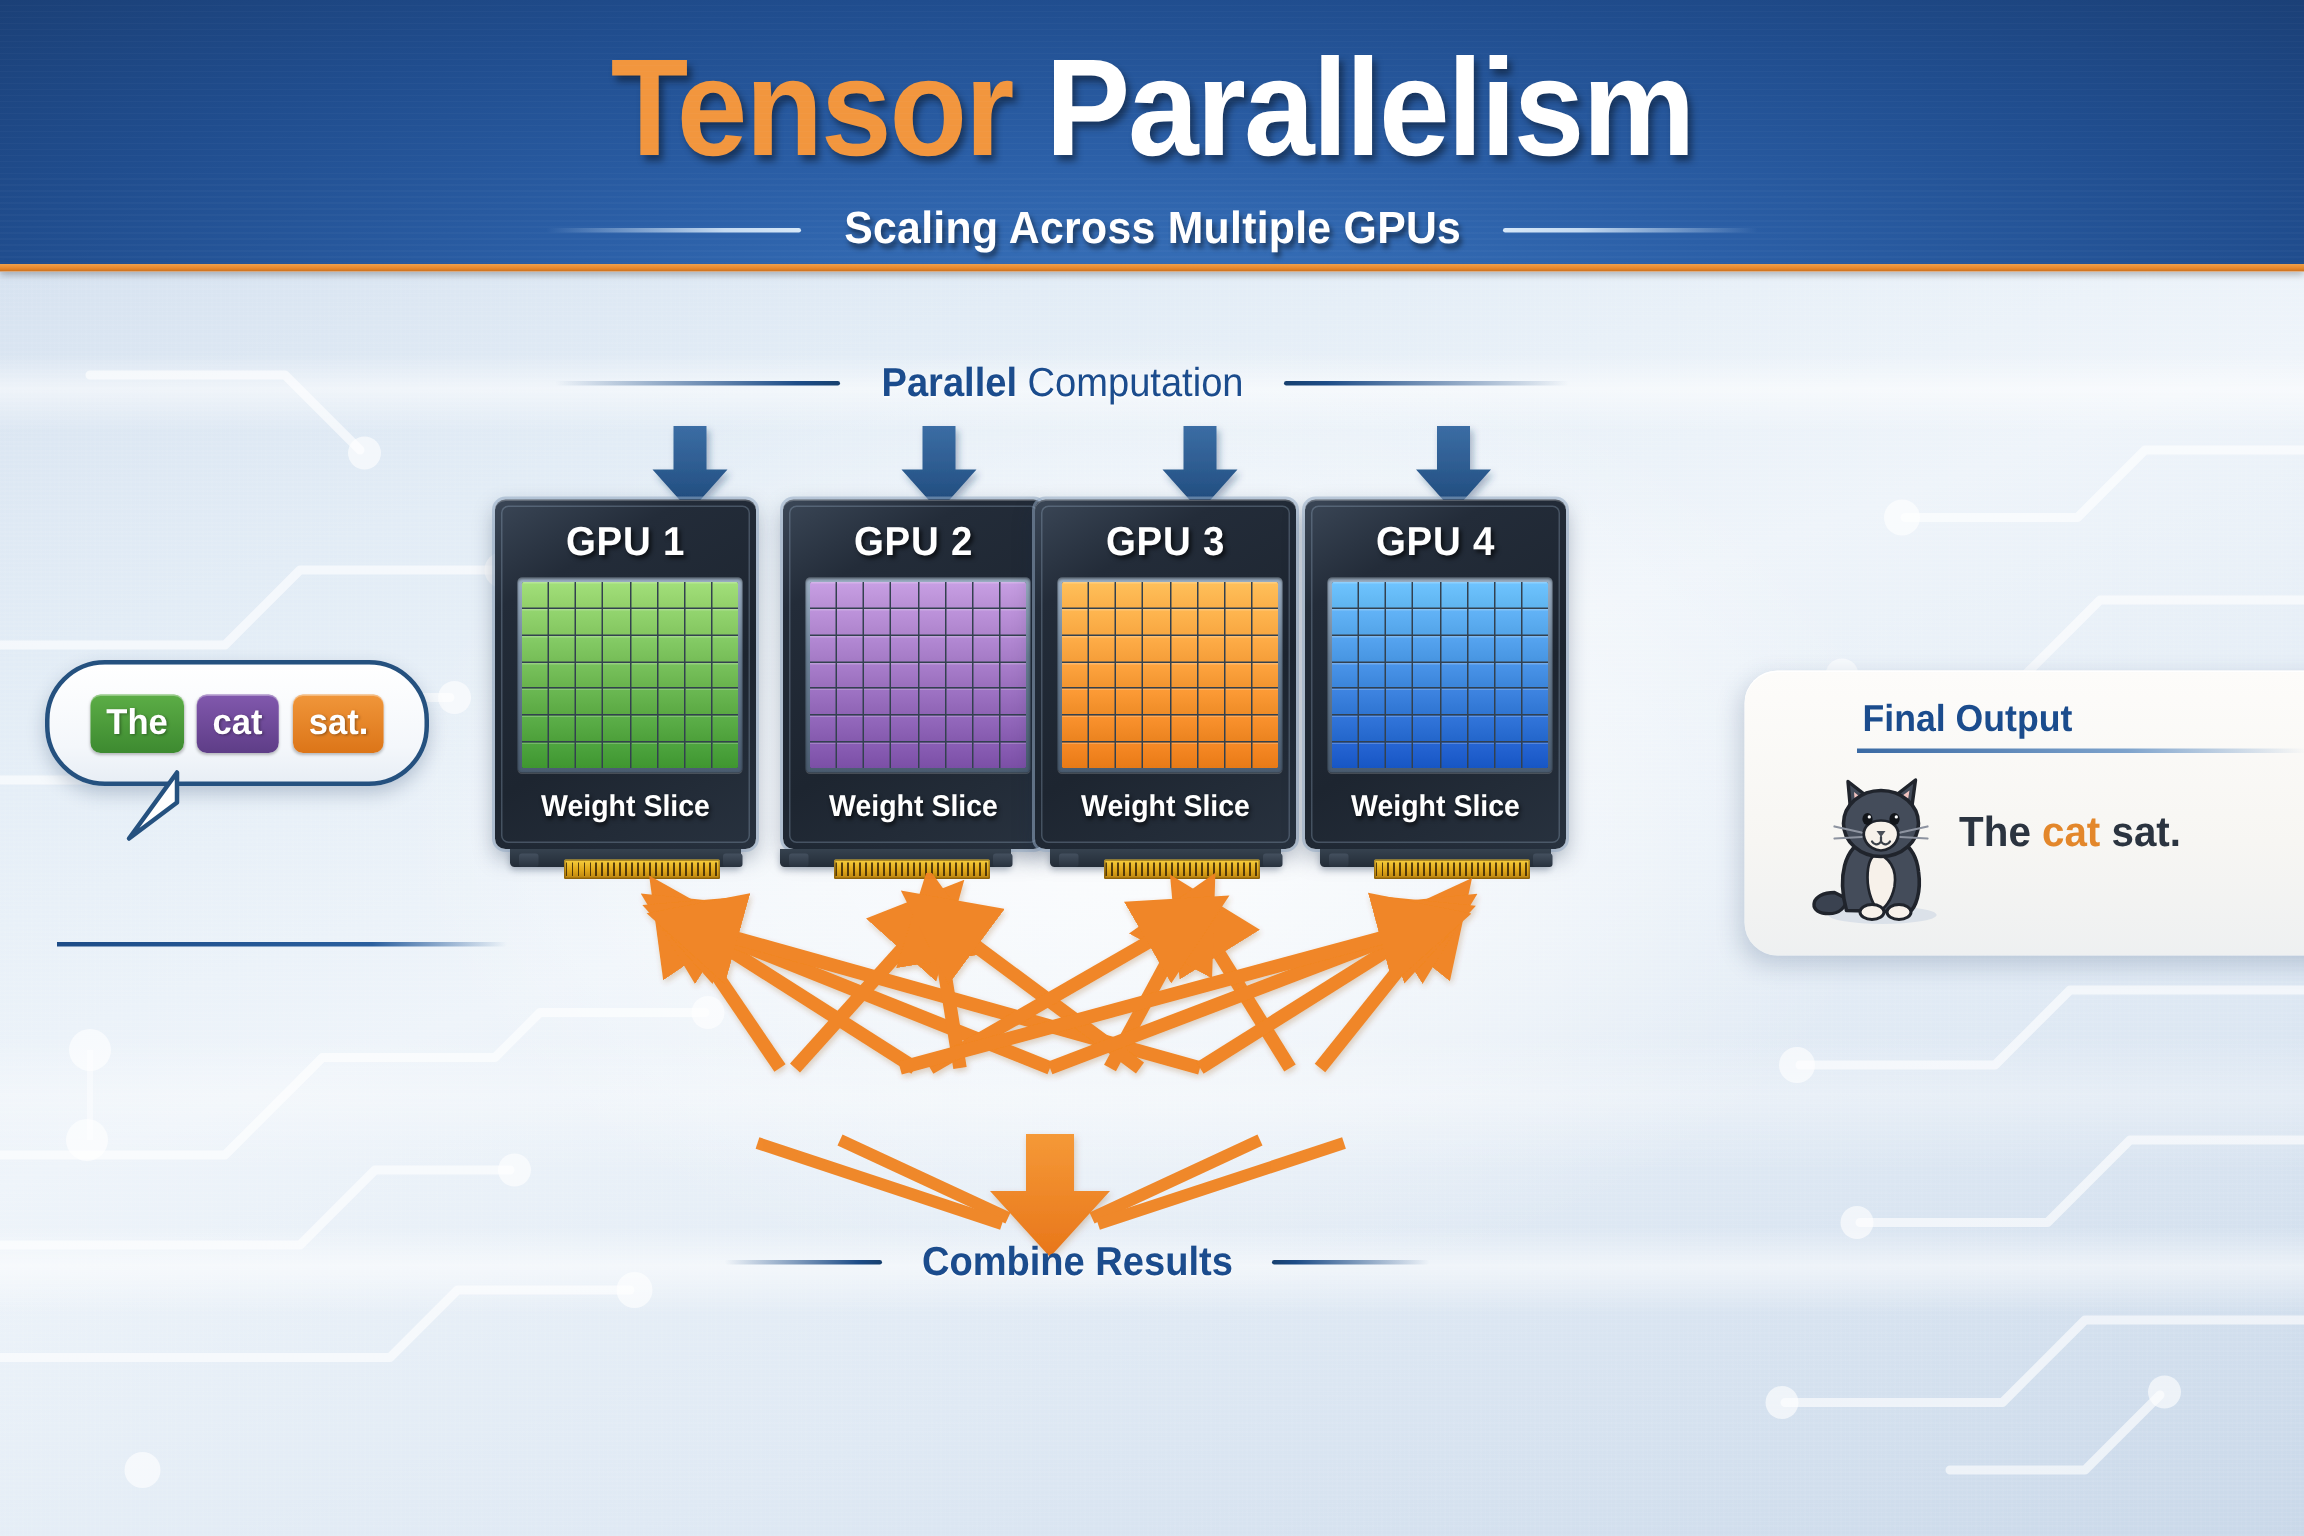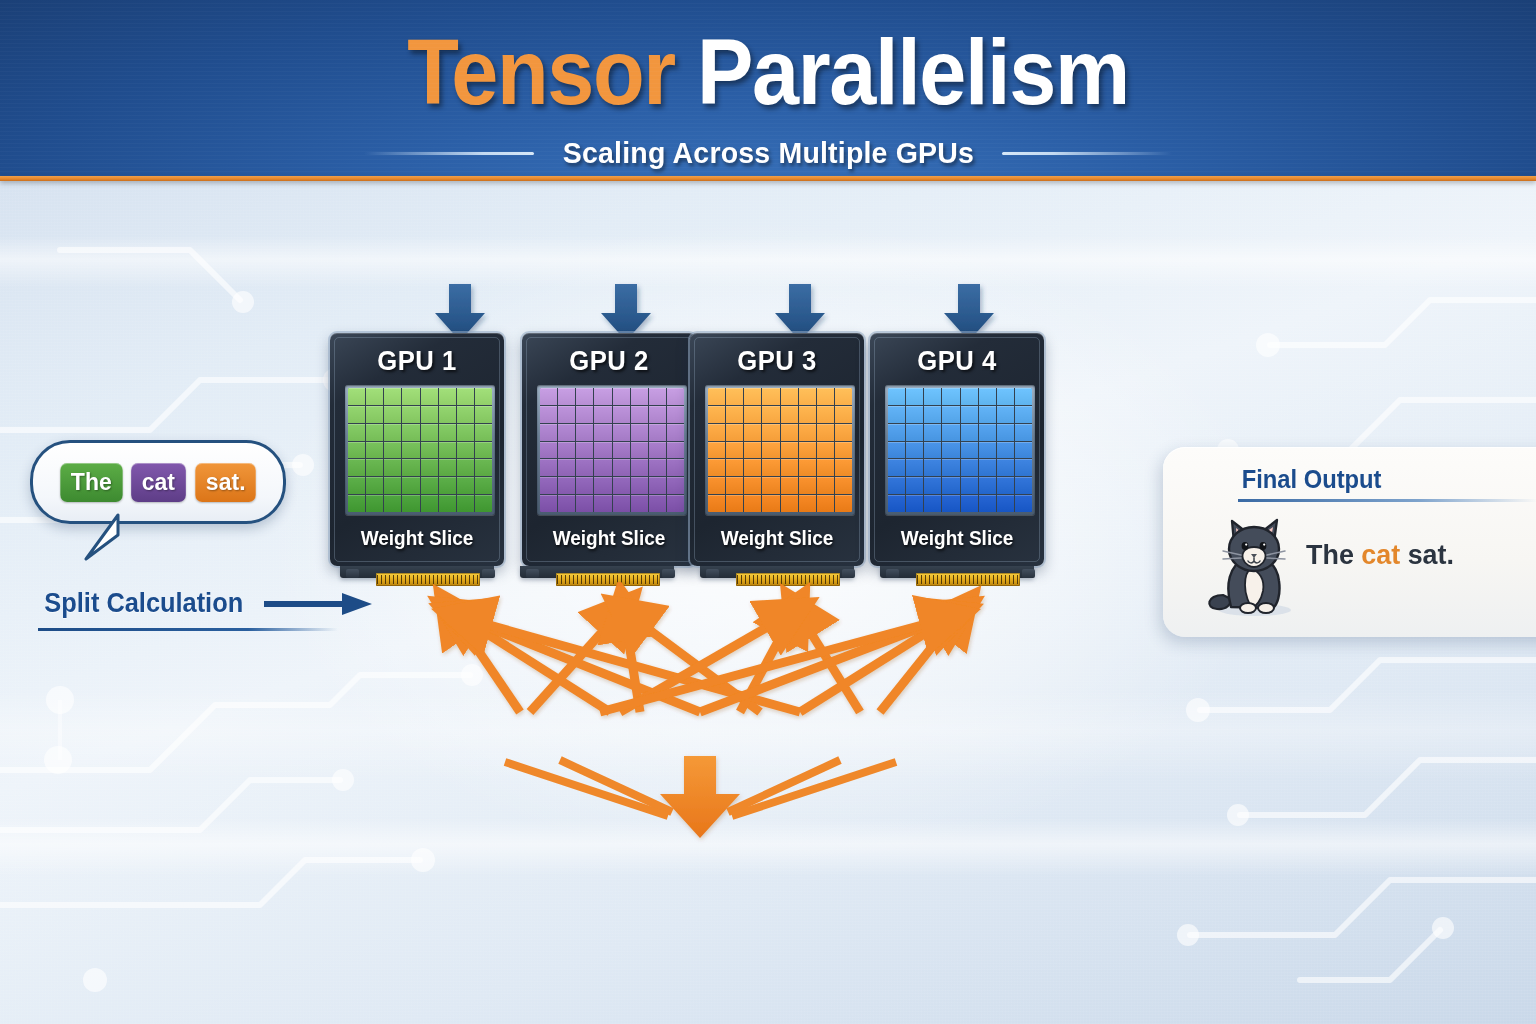--- a/index.html
+++ b/index.html
@@ -307,20 +307,27 @@
       <span class="t1">Tensor</span><span class="t2">&nbsp;</span><span class="t2">Parallelism</span>
     </div>
     <div class="subwrap">
       <div class="subrule"></div>
       <div class="subtitle">Scaling Across Multiple GPUs</div>
       <div class="subrule r"></div>
     </div>
   </div>
   <div class="header-rule"></div>
 
+  <div class="sec-label" id="parallel-label">
+    <div class="sec-rule"></div>
+    <div class="sec-text">
+      <b>Parallel</b><span>&nbsp;</span><span class="light">Computation</span>
+    </div>
+    <div class="sec-rule r"></div>
+  </div>
 
   <svg class="arrows-layer" viewBox="0 0 1536 1024">
     <defs>
       <linearGradient id="dgrad" x1="0" y1="0" x2="0" y2="1">
         <stop offset="0%" stop-color="#3b6da4"></stop>
           <stop offset="100%" stop-color="#1f4a7c"></stop>
       </linearGradient>
       <filter id="softsh" x="-40%" y="-40%" width="180%" height="180%">
         <feDropShadow dx="2" dy="3" stdDeviation="2.5" flood-color="#123a66" flood-opacity="0.35"></feDropShadow>
       </filter>
@@ -618,26 +625,20 @@
 
   <div id="bubble">
     <span class="chip" style="background:linear-gradient(180deg,#5cad46,#3d8a30);">The</span>
     <span class="chip" style="background:linear-gradient(180deg,#8158ad,#5e3d87);">cat</span>
     <span class="chip" style="background:linear-gradient(180deg,#f0963a,#dc7518);">sat.</span>
   </div>
   <svg id="bubble-tail" viewBox="0 0 40 48">
     <path d="M2 46 L34 2 L34 22 Z" fill="#ffffff" stroke="#25517f" stroke-width="3" stroke-linejoin="round"></path>
   </svg>
 
-  <div id="split-label">
-    <div class="sec-text">Split Calculation</div>
-    <svg width="110" height="26" viewBox="0 0 110 26">
-      <path d="M0 10 h78 v-8 l30 11 l-30 11 v-8 H0 z" fill="#1d4c87"></path>
-    </svg>
-  </div>
   <div id="split-underline"></div>
 
   <svg class="arrows-layer" viewBox="0 0 1536 1024">
     <defs>
       <linearGradient id="ogr" x1="0" y1="1" x2="0" y2="0">
         <stop offset="0%" stop-color="#e8761a"></stop>
           <stop offset="100%" stop-color="#f59937"></stop>
       </linearGradient>
       <marker id="oarrow" markerWidth="7" markerHeight="7" refX="3.2" refY="3.5" orient="auto">
         <path d="M0 0 L7 3.5 L0 7 z" fill="#f08320"></path>
@@ -674,20 +675,25 @@
       <path d="M684 756 h32 v38 h24 l-40 44 l-40 -44 h24 z"></path>
     </g>
     <g stroke="#f08320" stroke-width="8" fill="none" opacity=".95">
       <path d="M560 760 L672 812"></path>
       <path d="M505 762 L668 816"></path>
       <path d="M840 760 L728 812"></path>
       <path d="M896 762 L732 816"></path>
     </g>
   </svg>
 
+  <div class="sec-label" id="combine-label">
+    <div class="sec-rule"></div>
+    <div class="sec-text">Combine Results</div>
+    <div class="sec-rule r"></div>
+  </div>
 
   <div id="final-output">
     <div id="fo-title">Final Output</div>
     <div id="fo-underline"></div>
     <svg id="fo-cat" viewBox="0 0 100 110">
       <ellipse cx="54" cy="101" rx="36" ry="6" fill="#c9d4e2" opacity=".55"></ellipse>
 
       <path d="M22 86 C6 86 4 99 16 100 C26 101 30 95 30 90 Z" fill="#3a4250" stroke="#20242c" stroke-width="2.2" stroke-linejoin="round"></path>
 
       <path d="M30 98 C24 76 28 56 44 50 C62 44 76 54 78 72 C80 86 76 96 72 99 Z" fill="#444c5a" stroke="#20242c" stroke-width="2.4" stroke-linejoin="round"></path>

